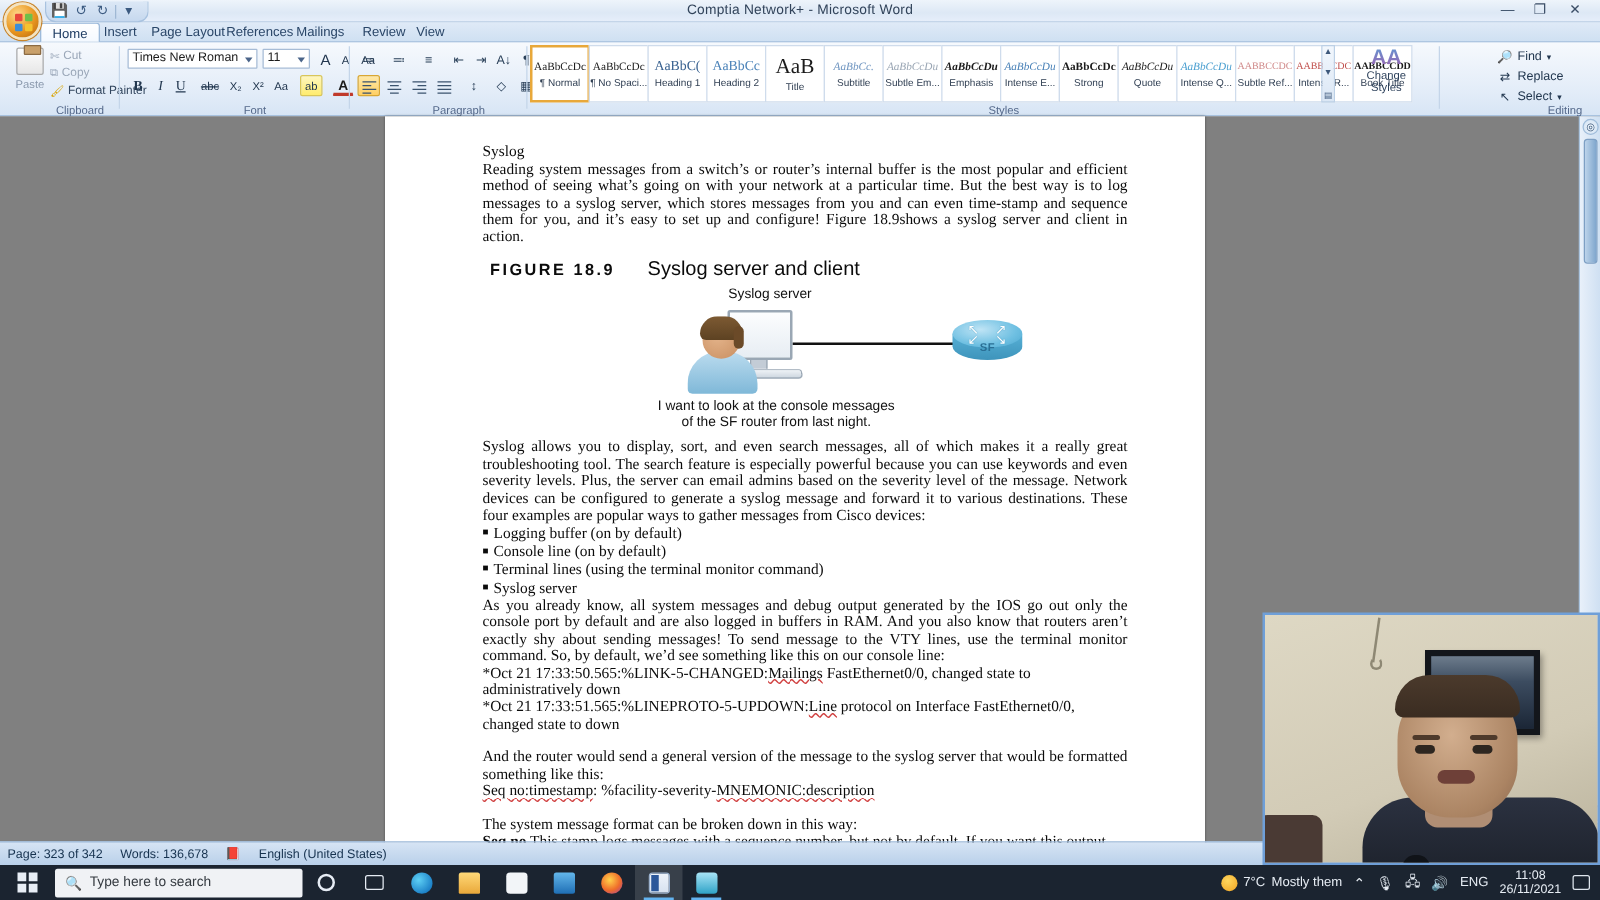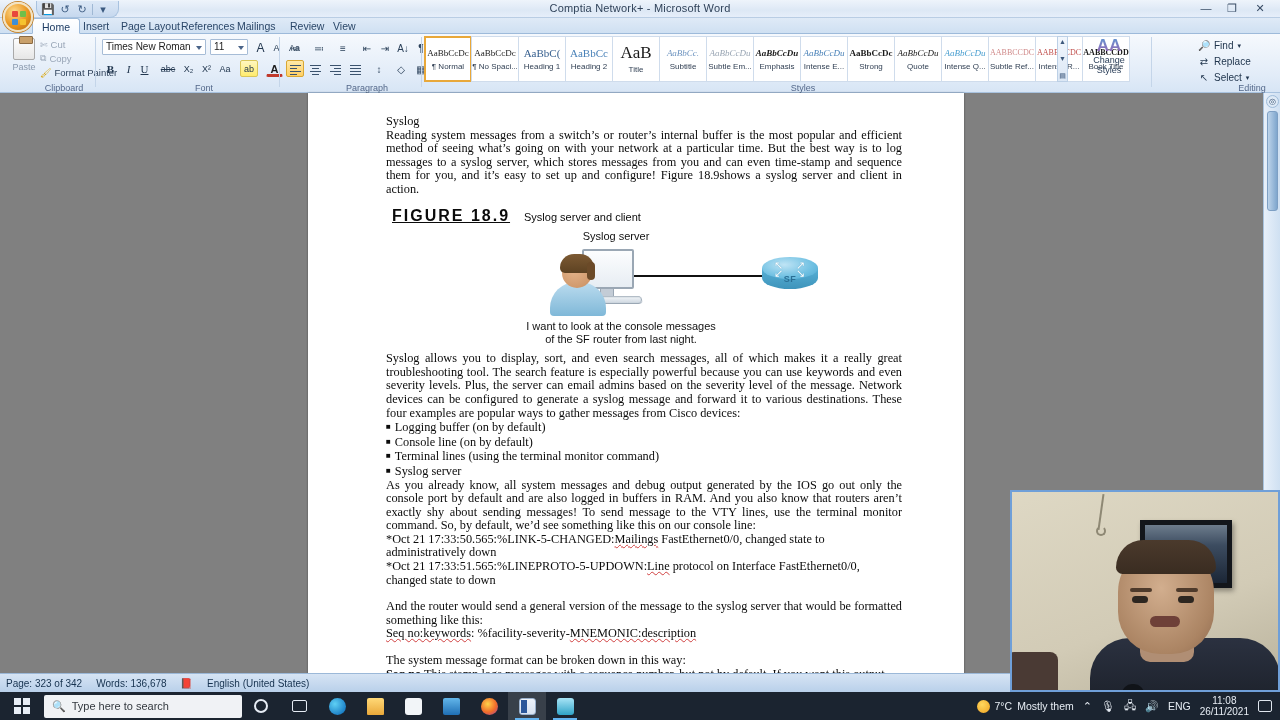--- a/index.html
+++ b/index.html
@@ -197,22 +197,22 @@
     background: #fff;
     box-shadow: 0 0 2px rgba(0,0,0,.4);
   }
   #doc-text {
     position: absolute; left: 78px; top: 22px; width: 516px;
     font-family: "Liberation Serif", serif; font-size: 12.3px; line-height: 13.6px;
     color: #0b0b0b; text-align: left;
   }
   #doc-text p { margin: 0; }
   .fig-caption { margin: 12px 0 6px 6px !important; font-family: "Liberation Sans", sans-serif; }
-  .fig-num { font-weight: bold; font-size: 16px; letter-spacing: 2px; text-decoration: underline; }
-  .fig-title { font-size: 11px; margin-left: 14px; }
+  .fig-num { font-weight: bold; font-size: 13px; letter-spacing: 2px; }
+  .fig-title { font-size: 16px; margin-left: 26px; }
   .bullet-li { padding-left: 0; }
   .sq { font-size: 8px; vertical-align: 2px; margin-right: 4px; }
   .spell { text-decoration: underline; text-decoration-color: #d04040;
     text-decoration-style: wavy; text-decoration-thickness: 1px; }
   .b { font-weight: bold; }
 
   
   #figure {
     position: relative; height: 120px; margin: 4px 0 2px 0;
   }
@@ -658,21 +658,21 @@
         <p class="bullet-li"><span class="sq">■</span><span>Syslog server</span></p>
 
         <p style="text-align:justify">As you already know, all system messages and debug output generated by the IOS go out only the console port by default and are also logged in buffers in RAM. And you also know that routers aren’t exactly shy about sending messages! To send message to the VTY lines, use the terminal monitor command. So, by default, we’d see something like this on our console line:</p>
 
         <p><span>*Oct 21 17:33:50.565:%LINK-5-CHANGED:</span><span class="spell">Mailings</span><span> FastEthernet0/0, changed state to administratively down</span></p>
         <p><span>*Oct 21 17:33:51.565:%LINEPROTO-5-UPDOWN:</span><span class="spell">Line</span><span> protocol on Interface FastEthernet0/0, changed state to down</span></p>
 
         <p style="height:13px">&nbsp;</p>
 
         <p style="text-align:justify">And the router would send a general version of the message to the syslog server that would be formatted something like this:</p>
-        <p><span class="spell">Seq no:keywords</span><span>: %facility-severity-</span><span class="spell">MNEMONIC:description</span></p>
+        <p><span class="spell">Seq no:timestamp</span><span>: %facility-severity-</span><span class="spell">MNEMONIC:description</span></p>
 
         <p style="height:13px">&nbsp;</p>
 
         <p>The system message format can be broken down in this way:</p>
         <p><span class="b spell">Seq no</span><span> This stamp logs messages with a sequence number, but not by default. If you want this output, you’ve got to configure it.</span></p>
       </div>
     </div>
   </div>
 
   <div id="v-scroll">

